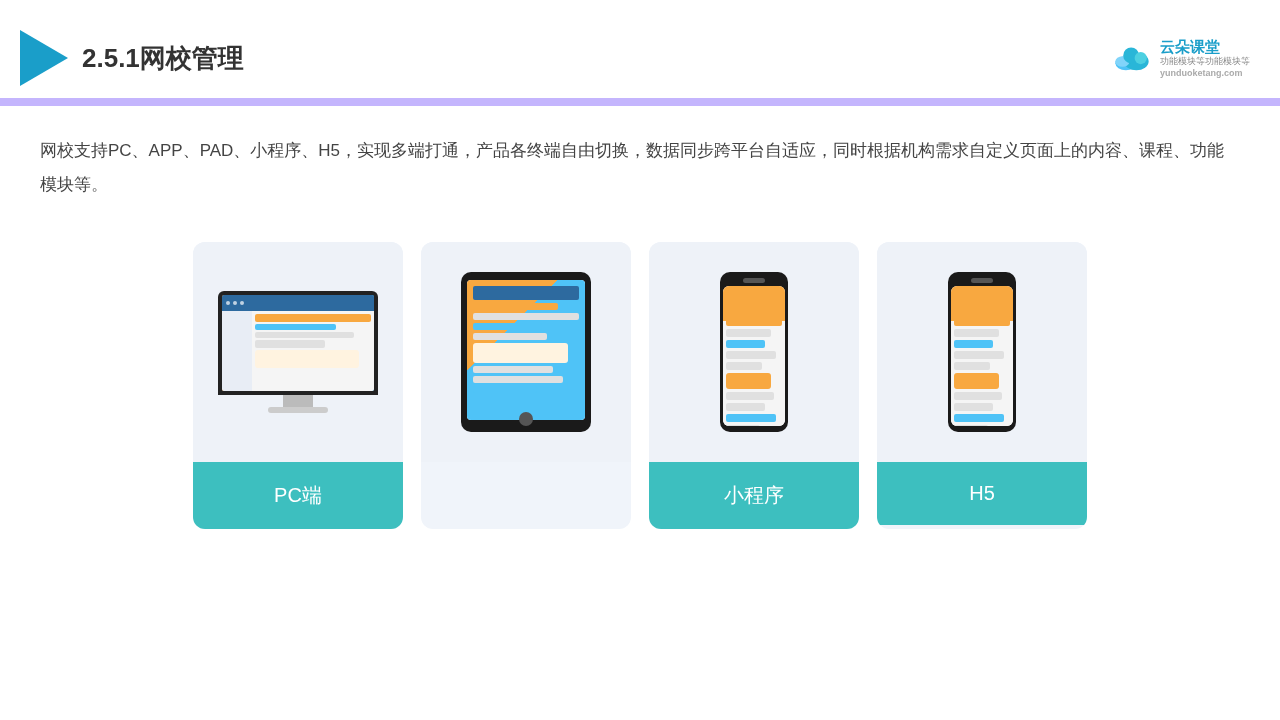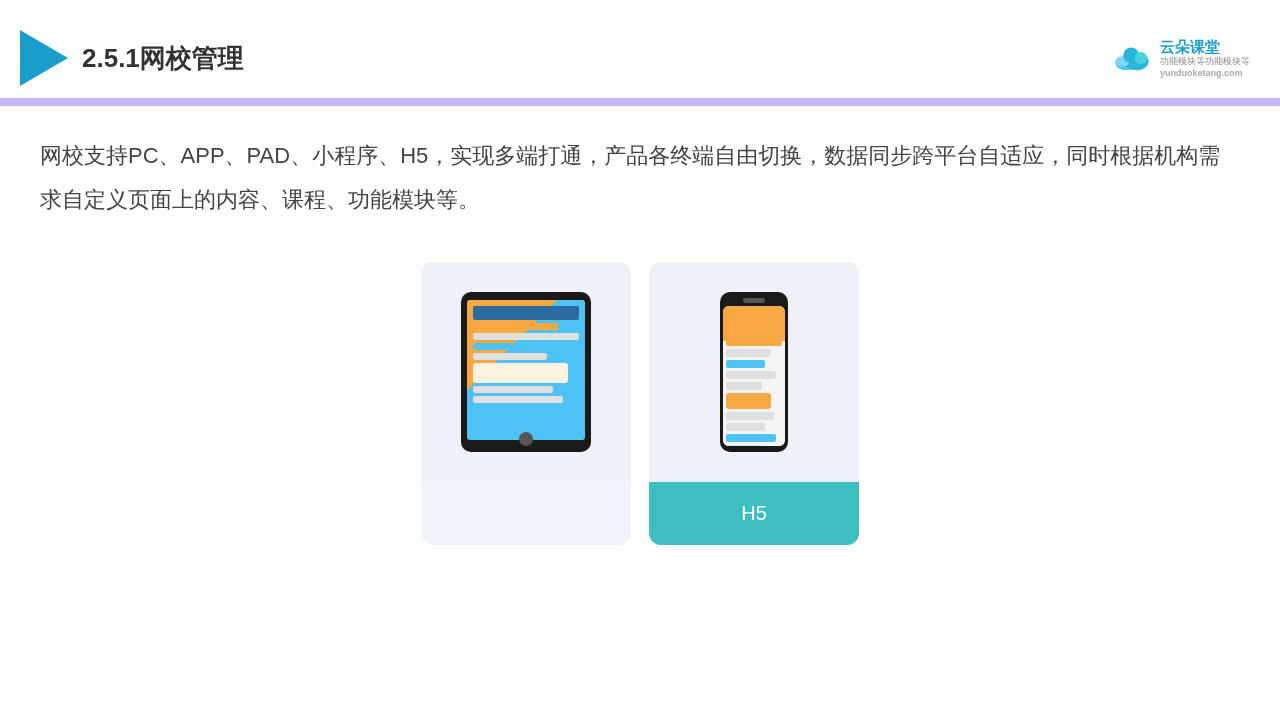--- a/index.html
+++ b/index.html
@@ -73,21 +73,21 @@
     .brand-url {
       font-size: 9px;
       color: #aaa;
       margin-top: 1px;
       font-weight: bold;
     }
 
     
     .description {
       padding: 28px 40px 10px 40px;
-      font-size: 22px;
+      font-size: 17px;
       color: #444;
       line-height: 2;
     }
 
     
     .cards-container {
       display: flex;
       gap: 18px;
       padding: 30px 40px 0 40px;
       justify-content: center;
@@ -277,20 +277,48 @@
     </div>
   </div>
 </header>
 
 <div class="description">
   <p>网校支持PC、APP、PAD、小程序、H5，实现多端打通，产品各终端自由切换，数据同步跨平台自适应，同时根据机构需求自定义页面上的内容、课程、功能模块等。</p>
 </div>
 
 <div class="cards-container">
 
+  <div class="card">
+    <div class="card-image-area">
+      <div class="pc-mock">
+        <div class="pc-screen-wrapper">
+          <div class="pc-screen">
+            <div class="pc-screen-content">
+              <div class="pc-nav">
+                <div class="pc-nav-dot"></div>
+                <div class="pc-nav-dot"></div>
+                <div class="pc-nav-dot"></div>
+              </div>
+              <div class="pc-sidebar"></div>
+              <div class="pc-main">
+                <div class="pc-main-bar"></div>
+                <div class="pc-main-bar2"></div>
+                <div class="pc-main-bar3"></div>
+                <div class="pc-main-bar" style="width:60%;background:#e0e0e0"></div>
+                <div class="pc-main-bar" style="width:90%;background:#fff3e0;height:18px;border-radius:3px;"></div>
+              </div>
+            </div>
+          </div>
+        </div>
+        <div class="pc-stand"></div>
+        <div class="pc-base"></div>
+      </div>
+    </div>
+    <div class="card-label">PC端</div>
+  </div>
 
 
   <div class="card">
     <div class="card-image-area">
       <div class="pad-mock">
         <div class="pad-body">
           <div class="pad-screen">
             <div class="pad-screen-inner">
               <div class="pad-content">
                 <div class="pad-nav-bar"></div>
@@ -304,21 +332,20 @@
                 <div class="pad-row" style="width:60%;background:#4fc3f7;"></div>
               </div>
             </div>
           </div>
           <div class="pad-home"></div>
         </div>
       </div>
     </div>
   </div>
 
-
   <div class="card">
     <div class="card-image-area">
       <div class="phone-tall-mock">
         <div class="phone-tall-notch"></div>
         <div class="phone-tall-screen">
           <div class="phone-tall-inner">
             <div class="phone-tall-content">
               <div class="phone-tall-row" style="height:10px;background:#f8a840;"></div>
               <div class="phone-tall-row" style="width:80%;"></div>
               <div class="phone-tall-row" style="width:70%;background:#4fc3f7;"></div>
@@ -327,16 +354,41 @@
               <div class="phone-tall-row" style="width:80%;height:16px;background:#f8a840;border-radius:3px;"></div>
               <div class="phone-tall-row" style="width:85%;"></div>
               <div class="phone-tall-row" style="width:70%;"></div>
               <div class="phone-tall-row" style="width:90%;background:#4fc3f7;"></div>
               <div class="phone-tall-row" style="width:60%;"></div>
             </div>
           </div>
         </div>
       </div>
     </div>
+    <div class="card-label">小程序</div>
+  </div>
+
+  <div class="card">
+    <div class="card-image-area">
+      <div class="phone-tall-mock">
+        <div class="phone-tall-notch"></div>
+        <div class="phone-tall-screen">
+          <div class="phone-tall-inner">
+            <div class="phone-tall-content">
+              <div class="phone-tall-row" style="height:10px;background:#f8a840;"></div>
+              <div class="phone-tall-row" style="width:80%;"></div>
+              <div class="phone-tall-row" style="width:70%;background:#4fc3f7;"></div>
+              <div class="phone-tall-row" style="width:90%;"></div>
+              <div class="phone-tall-row" style="width:65%;"></div>
+              <div class="phone-tall-row" style="width:80%;height:16px;background:#f8a840;border-radius:3px;"></div>
+              <div class="phone-tall-row" style="width:85%;"></div>
+              <div class="phone-tall-row" style="width:70%;"></div>
+              <div class="phone-tall-row" style="width:90%;background:#4fc3f7;"></div>
+              <div class="phone-tall-row" style="width:60%;"></div>
+            </div>
+          </div>
+        </div>
+      </div>
+    </div>
     <div class="card-label">H5</div>
   </div>
 
 </div>
 
 </body></html>

